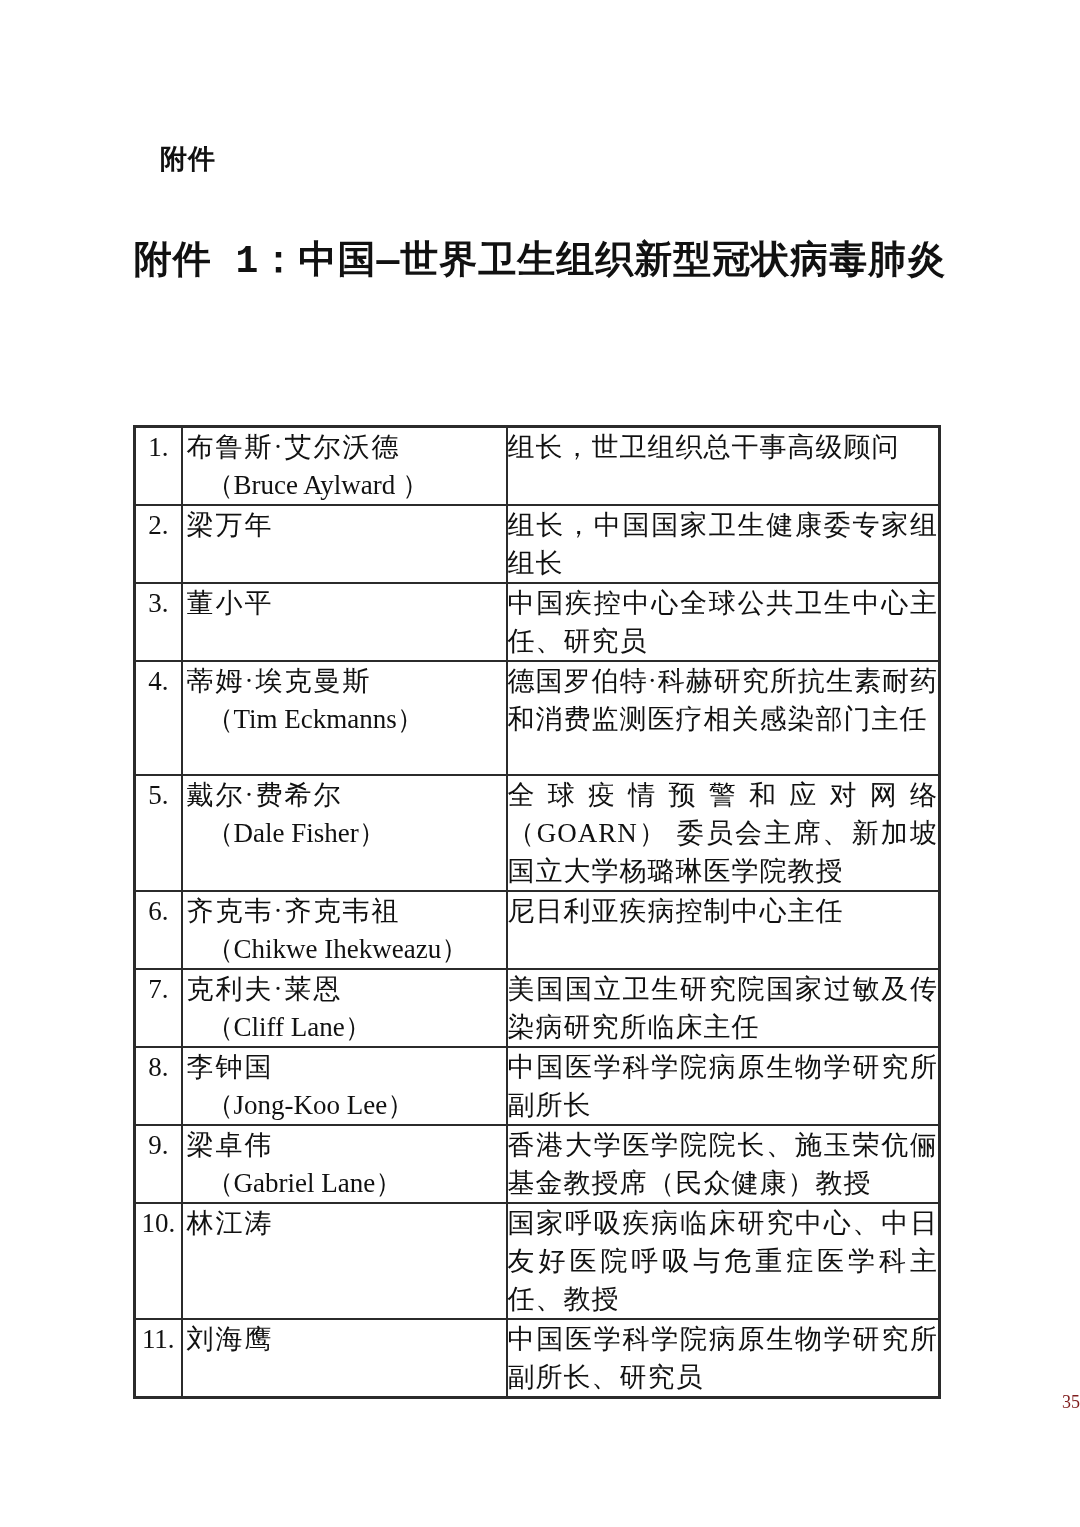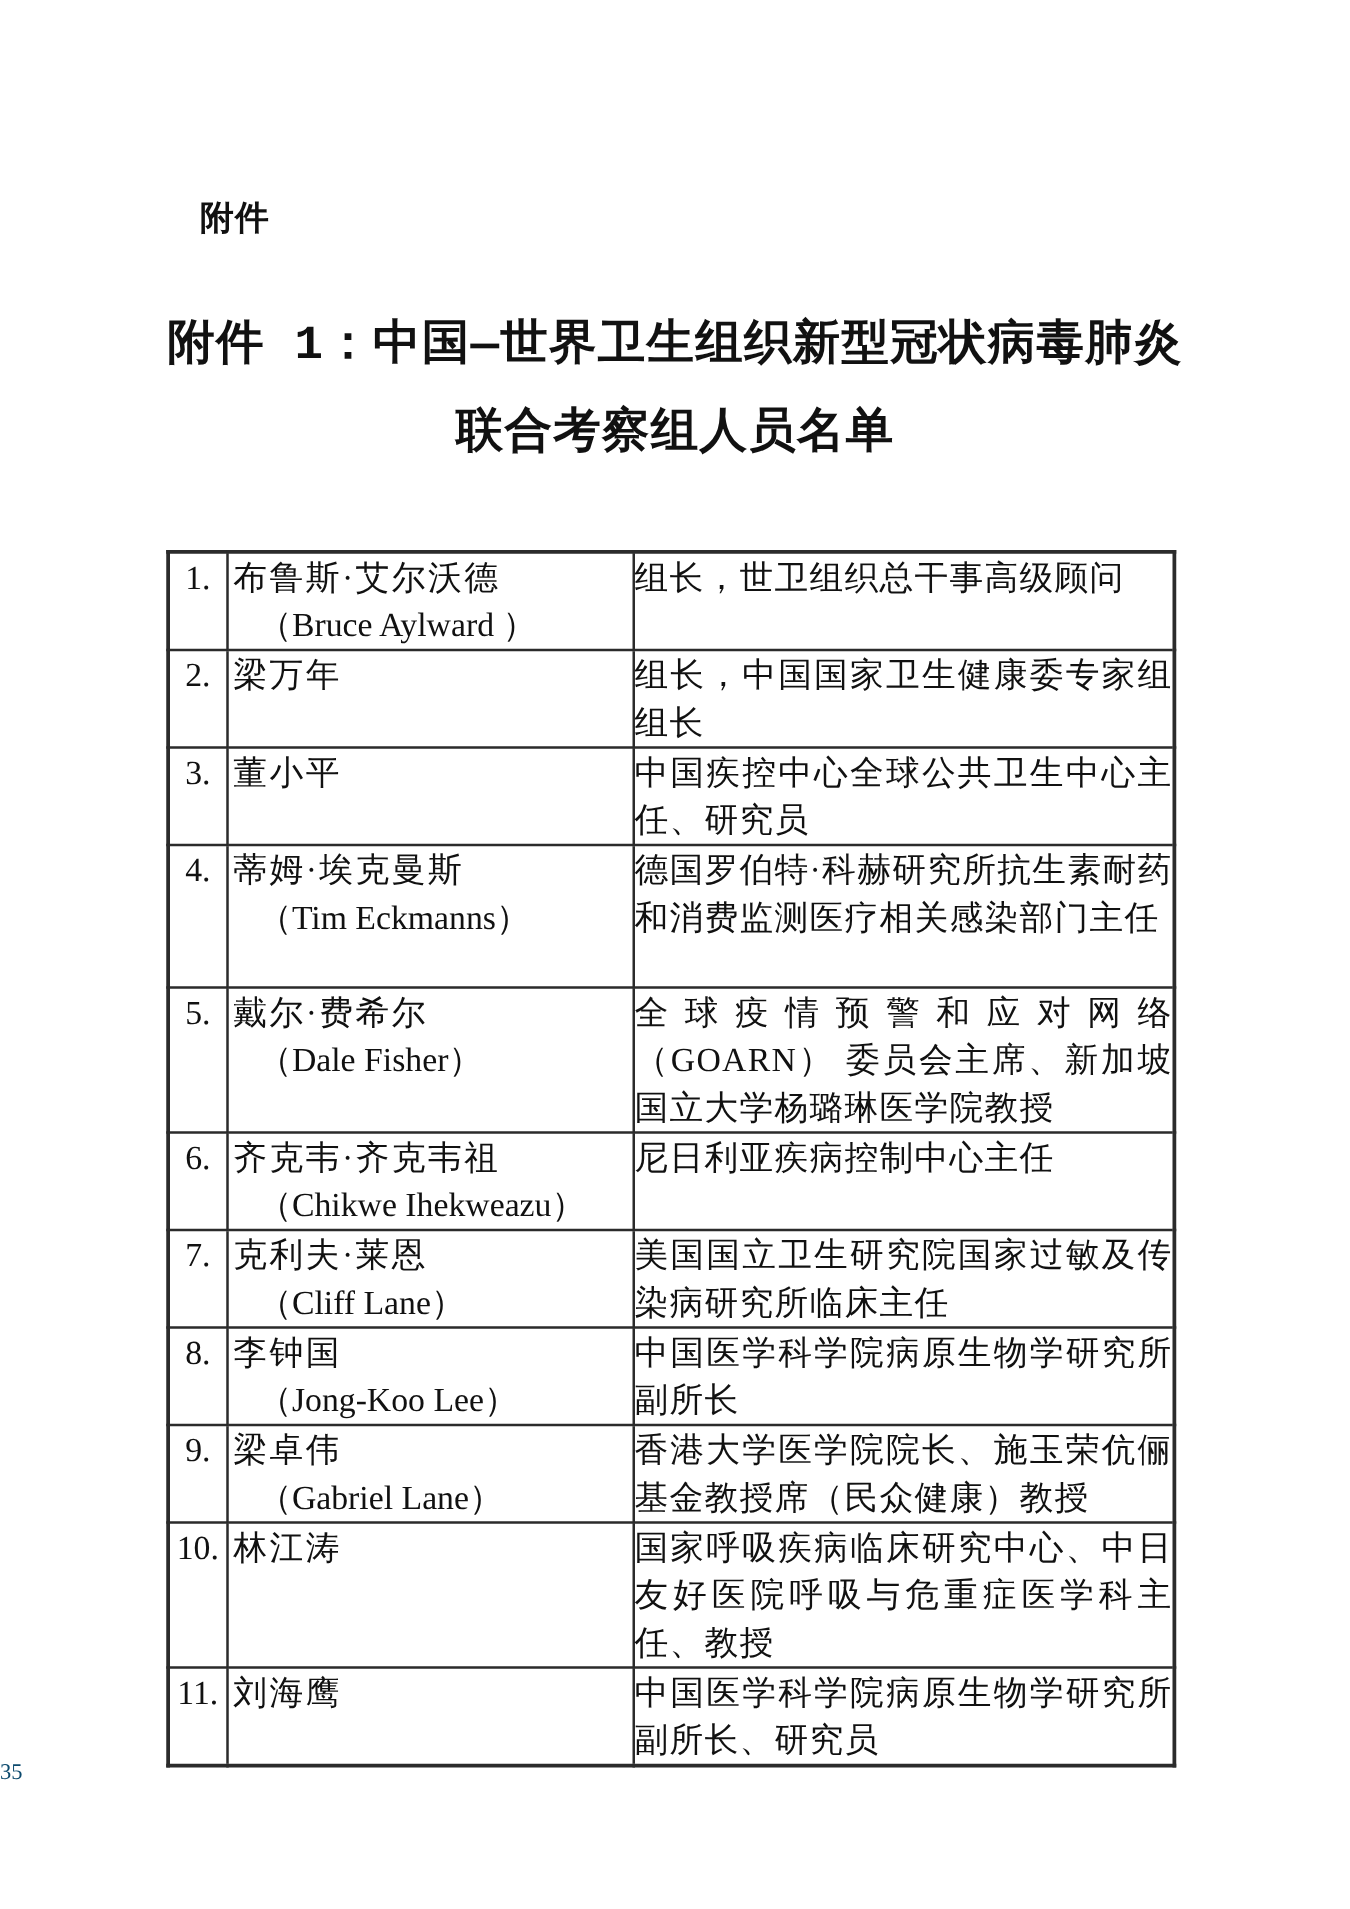--- a/index.html
+++ b/index.html
@@ -4,21 +4,21 @@
 <style>
   html, body {
     margin: 0;
     padding: 0;
     background: #ffffff;
   }
   .page {
     position: relative;
     width: 1080px;
     height: 1498px;
-    margin: 15px auto;
+    margin: 0 auto;
     background: #ffffff;
     color: #111111;
     overflow: hidden;
     font-family: "Liberation Serif", "DejaVu Serif", serif;
   }
   .attachment {
     position: absolute;
     left: 160px;
     top: 143px;
     font-family: "Liberation Sans", "DejaVu Sans", sans-serif;
@@ -74,36 +74,35 @@
     text-align: justify;
     text-justify: inter-character;
     letter-spacing: 1px;
     border-radius: 17px;
   }
   .pagenum {
     position: absolute;
     left: 0;
     top: 1392px;
     width: 100%;
-    text-align: left;
+    text-align: right;
     font-family: "Liberation Serif", "DejaVu Serif", serif;
     font-size: 18px;
-    color: #0c4a6e;
+    color: #7f1d1d;
   }
 </style>
 </head>
 <body>
 
 <div class="page">
 
   <div class="attachment">附件</div>
 
   <h1 class="title">
     <span class="tl">附件 1：中国—世界卫生组织新型冠状病毒肺炎</span>
-    <span class="tl">联合考察组人员名单</span>
   </h1>
 
   <table class="members">
     <colgroup>
       <col class="w-num">
       <col class="w-name">
       <col class="w-role">
     </colgroup>
     <tbody id="members-body">
         <tr style="height: 76px;">

